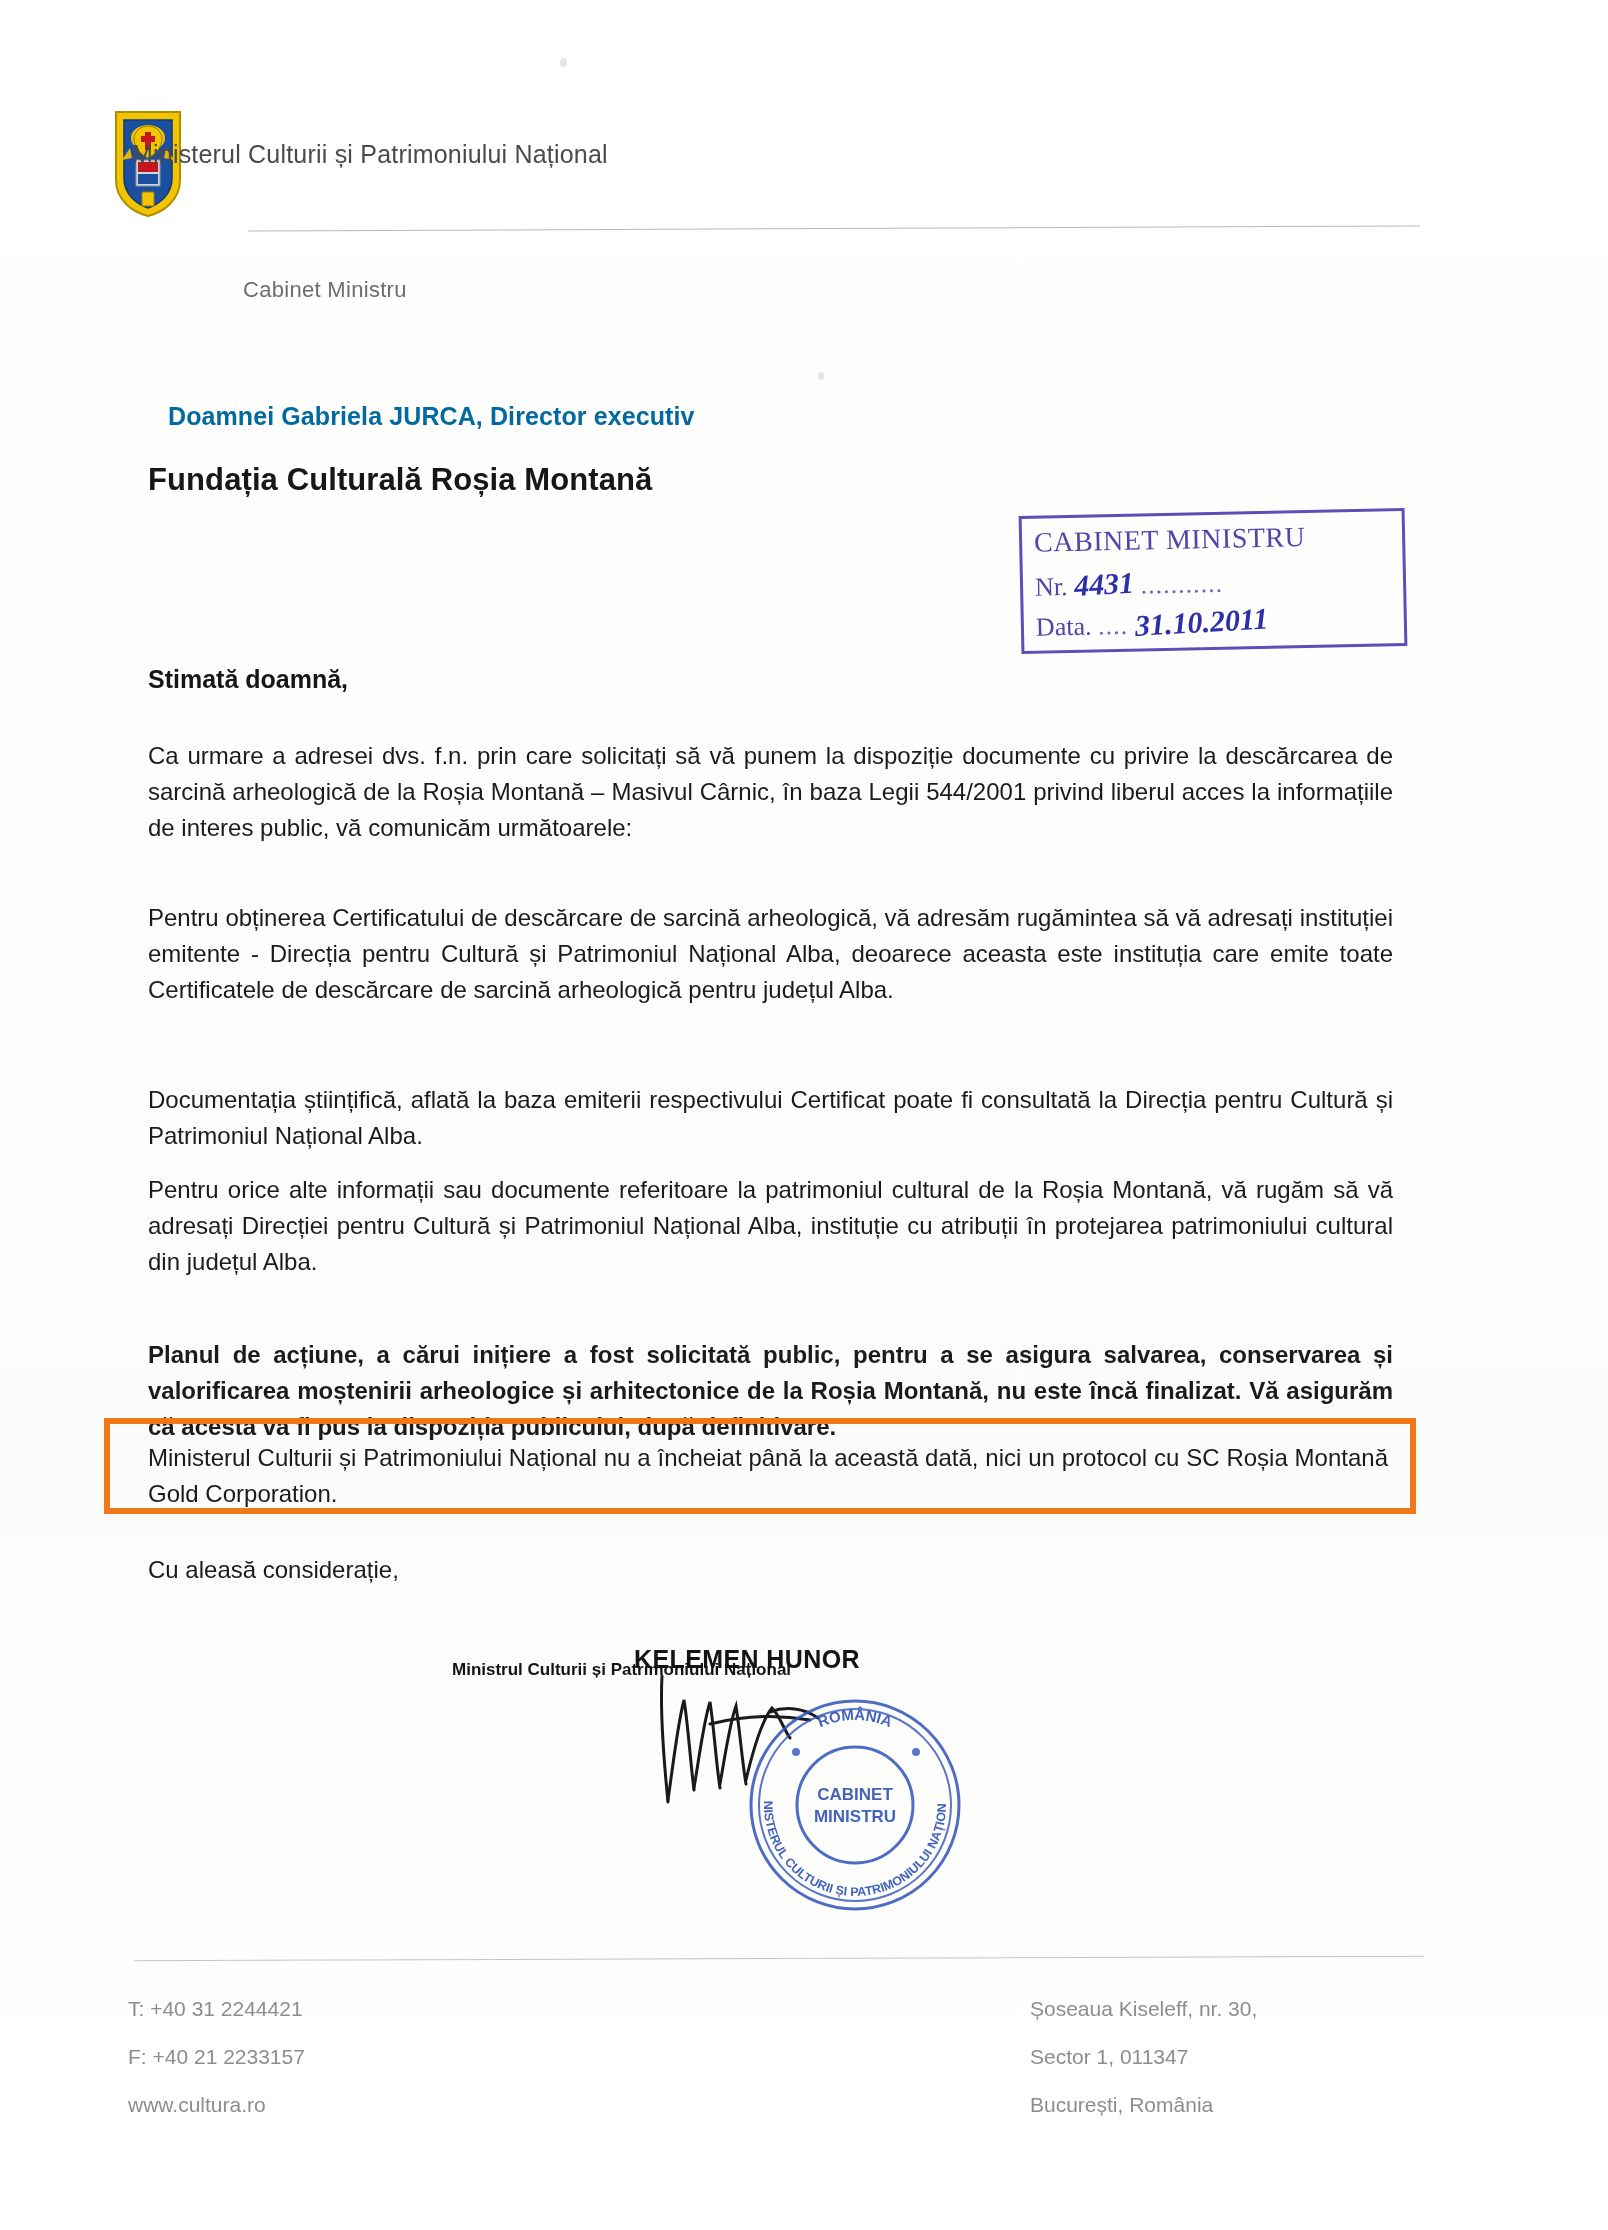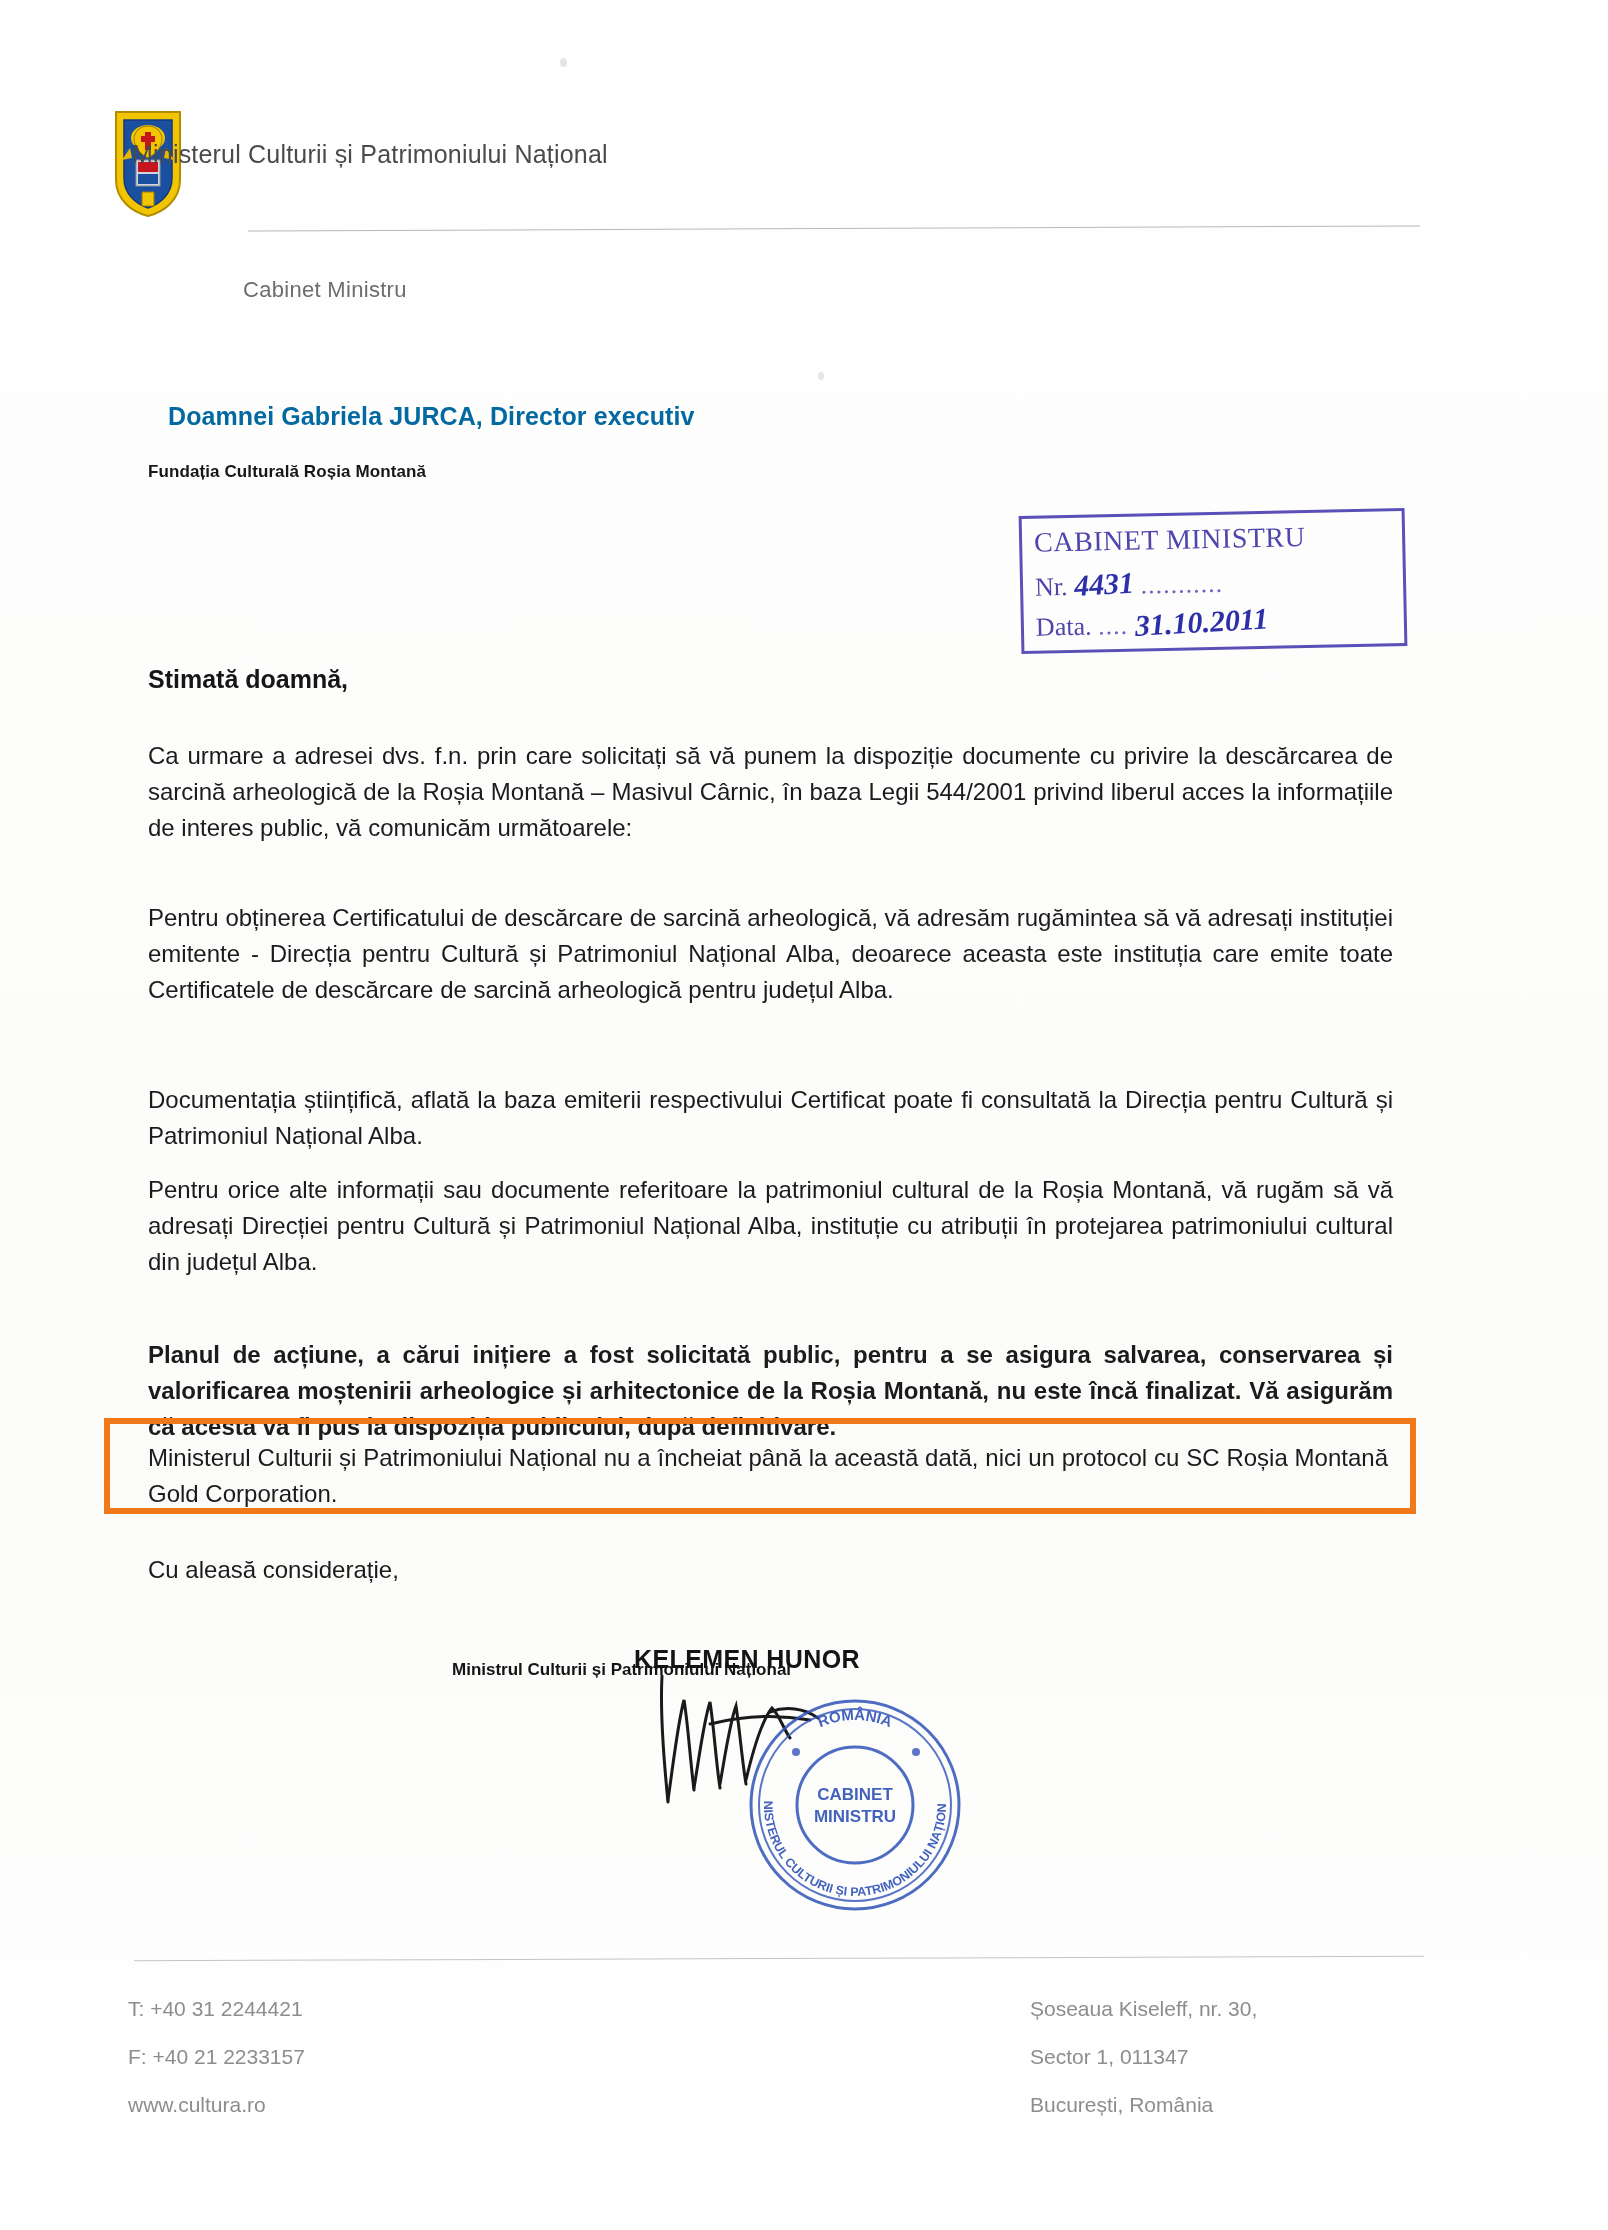--- a/index.html
+++ b/index.html
@@ -75,21 +75,21 @@
     font-size: 25px;
     font-weight: bold;
     color: #0369a1;
     letter-spacing: 0.1px;
     margin-left: 20px;
   }
   .addr-line2 {
     position: absolute;
     left: 148px;
     top: 462px;
-    font-size: 17px;
+    font-size: 31px;
     font-weight: bold;
     color: #171717;
     letter-spacing: 0.1px;
   }
 
   
   .reg-stamp {
     position: absolute;
     left: 1020px;
     top: 512px;

